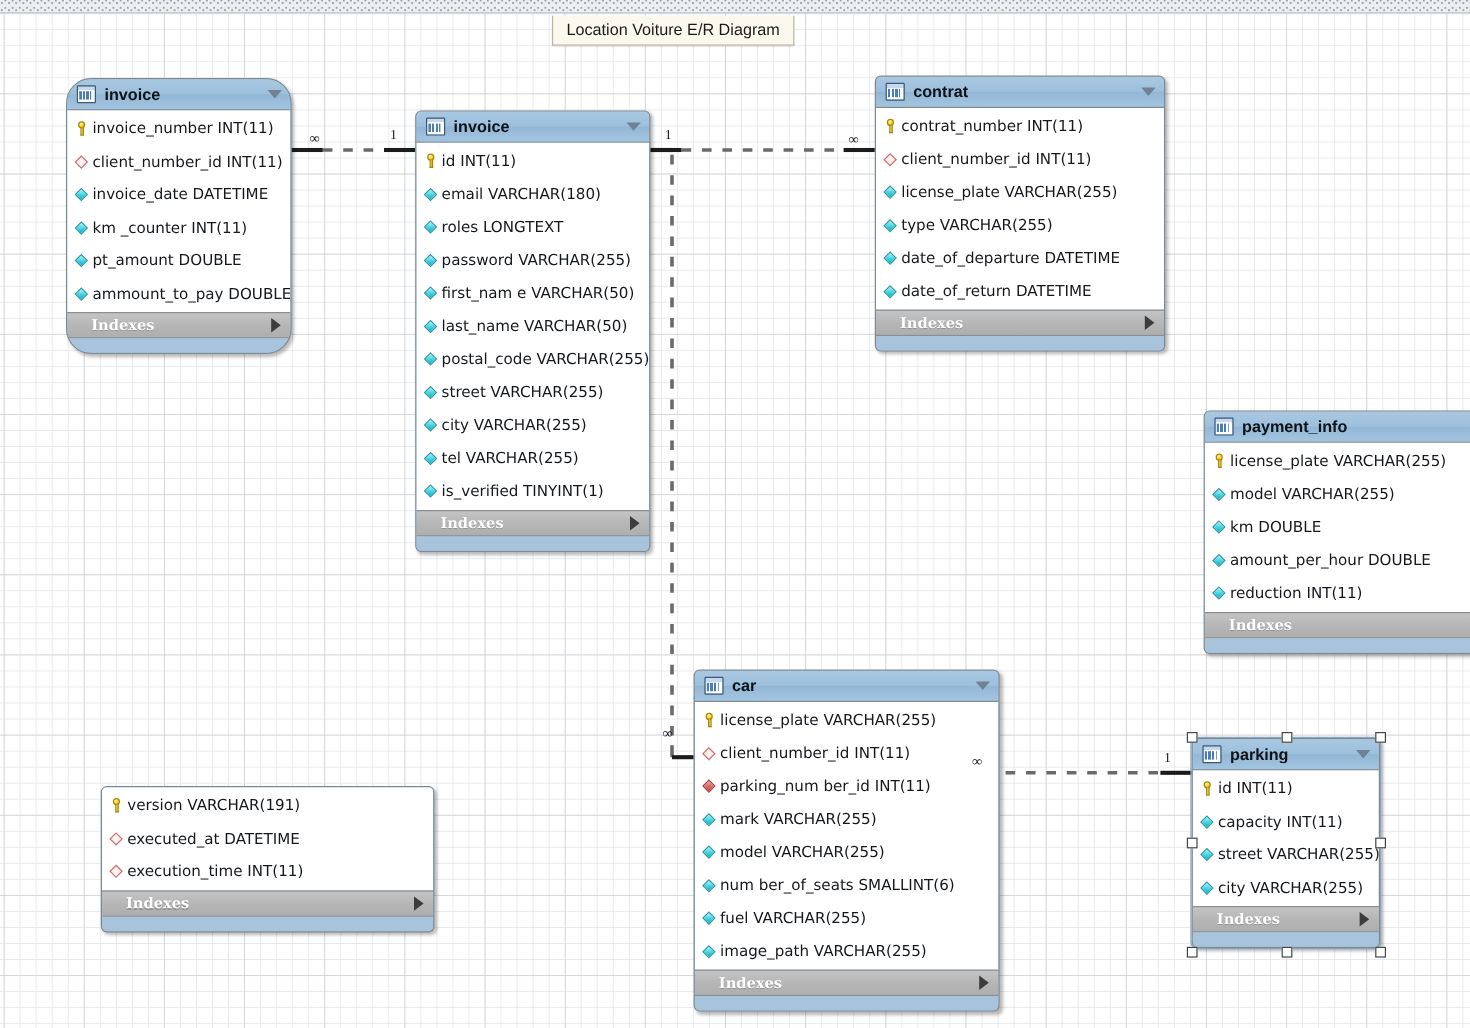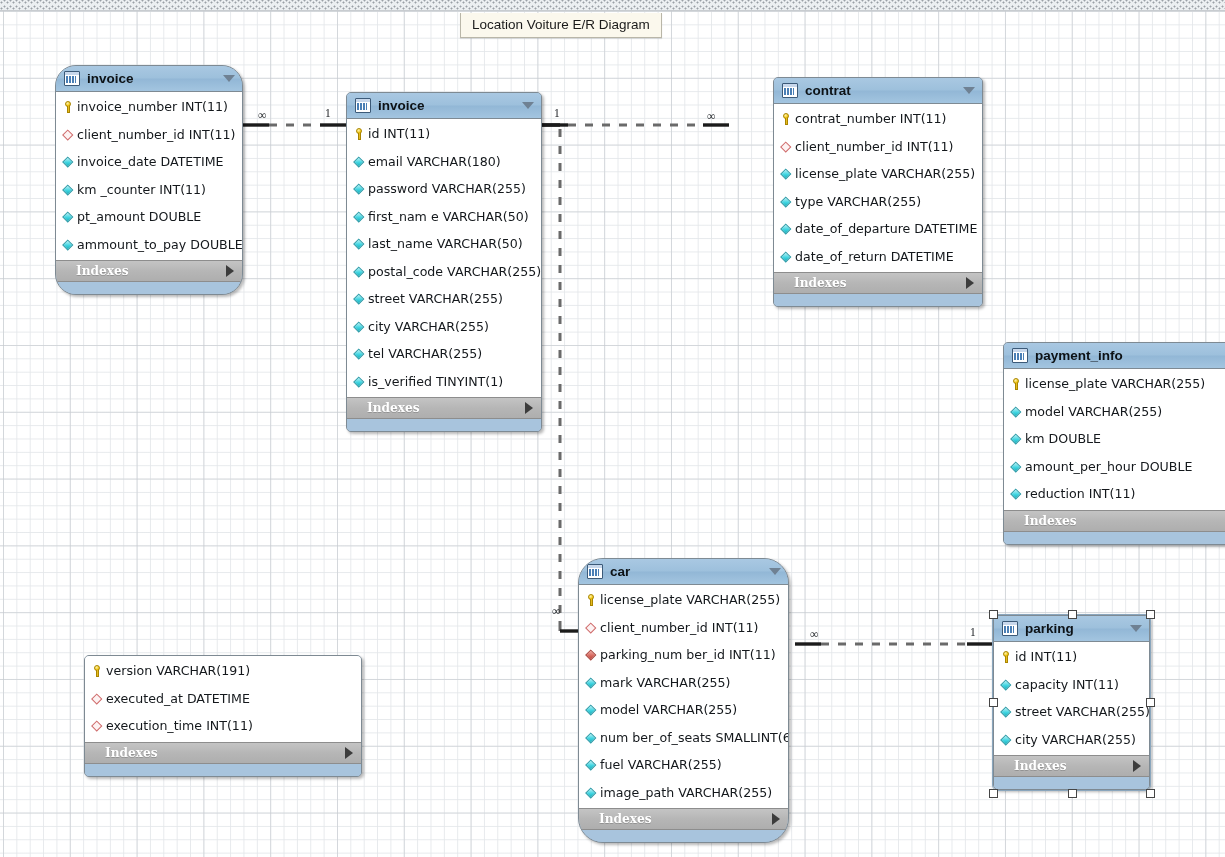--- a/index.html
+++ b/index.html
@@ -347,20 +347,25 @@
             <span class="col-name">id</span>
             <span class="col-type">INT(11)</span>
           </div>
           <div class="col">
             <span class="col-glyph g-col"></span>
             <span class="col-name">email</span>
             <span class="col-type">VARCHAR(180)</span>
           </div>
           <div class="col">
             <span class="col-glyph g-col"></span>
+            <span class="col-name">roles</span>
+            <span class="col-type">LONGTEXT</span>
+          </div>
+          <div class="col">
+            <span class="col-glyph g-col"></span>
             <span class="col-name">password</span>
             <span class="col-type">VARCHAR(255)</span>
           </div>
           <div class="col">
             <span class="col-glyph g-col"></span>
             <span class="col-name">first_nam e</span>
             <span class="col-type">VARCHAR(50)</span>
           </div>
           <div class="col">
             <span class="col-glyph g-col"></span>
@@ -392,21 +397,21 @@
             <span class="col-name">is_verified</span>
             <span class="col-type">TINYINT(1)</span>
           </div>
         </div>
         <div class="tbl-idx">
           <span class="tbl-idx-label">Indexes</span>
           <span class="tbl-idx-caret"></span>
         </div>
         <div class="tbl-foot"></div>
       </div>
-      <div class="tbl" style="left: 729px; top: 77px; width: 210px; margin-left: 44px;">
+      <div class="tbl" style="left: 729px; top: 63px; width: 242px;">
         <div class="tbl-hdr">
           <span class="tbl-icon"></span>
           <span class="tbl-name">contrat</span>
           <span class="tbl-caret"></span>
         </div>
         <div class="tbl-body">
           <div class="col">
             <span class="col-glyph g-pk"></span>
             <span class="col-name">contrat_number</span>
             <span class="col-type">INT(11)</span>
@@ -475,21 +480,21 @@
             <span class="col-name">reduction</span>
             <span class="col-type">INT(11)</span>
           </div>
         </div>
         <div class="tbl-idx">
           <span class="tbl-idx-label">Indexes</span>
           <span class="tbl-idx-caret"></span>
         </div>
         <div class="tbl-foot"></div>
       </div>
-      <div class="tbl" style="left: 578px; top: 558px; width: 211px; border-radius: 25px;">
+      <div class="tbl" style="left: 578px; top: 558px; width: 255px;">
         <div class="tbl-hdr">
           <span class="tbl-icon"></span>
           <span class="tbl-name">car</span>
           <span class="tbl-caret"></span>
         </div>
         <div class="tbl-body">
           <div class="col">
             <span class="col-glyph g-pk"></span>
             <span class="col-name">license_plate</span>
             <span class="col-type">VARCHAR(255)</span>

